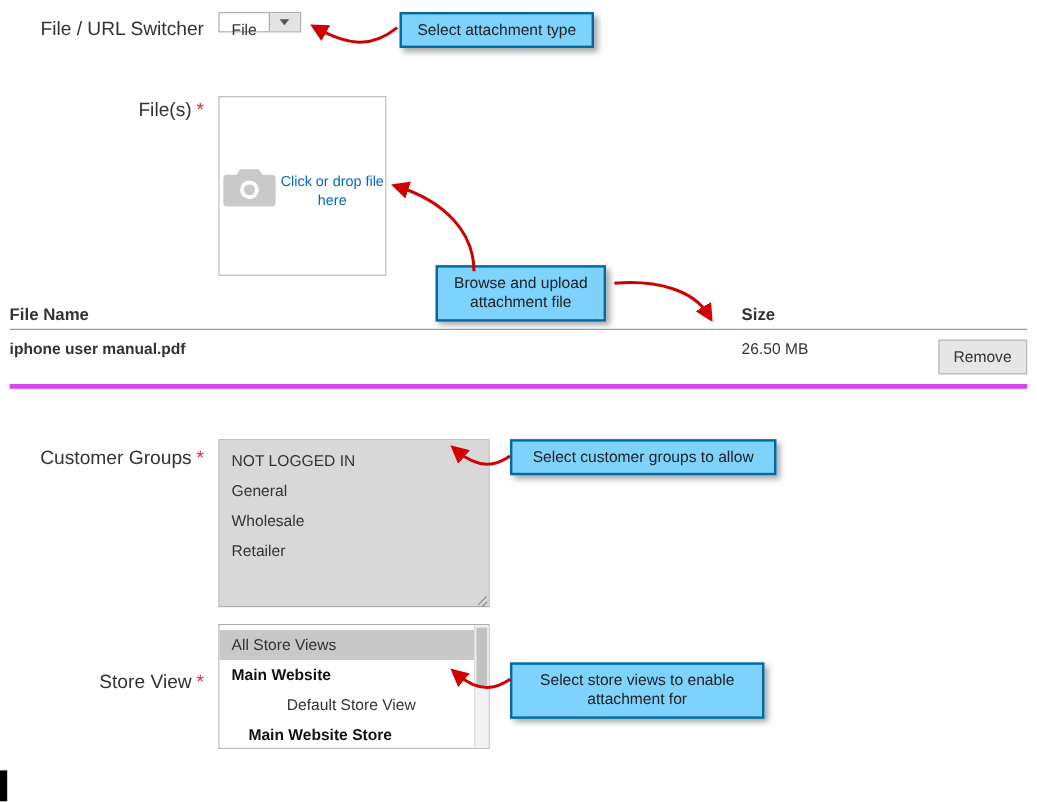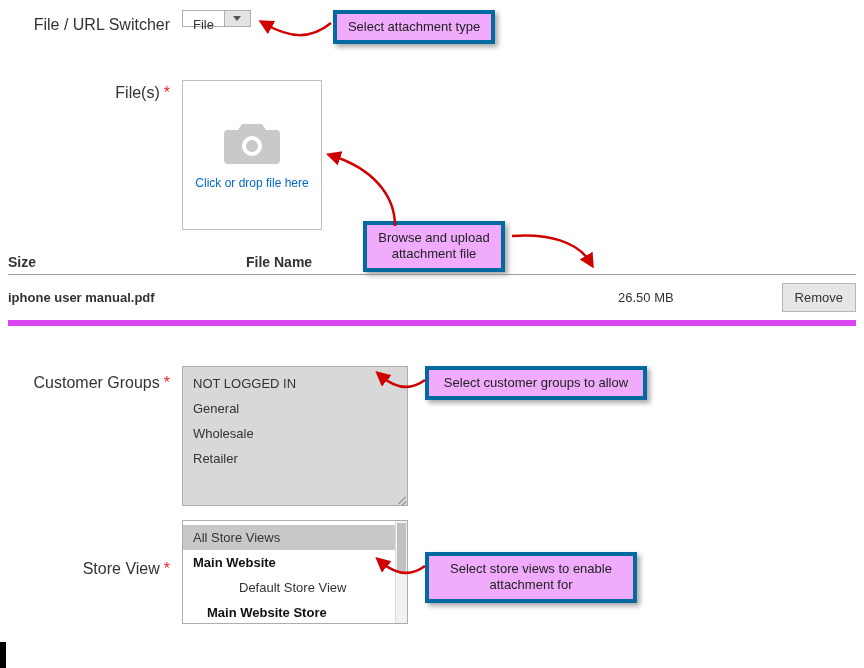--- a/index.html
+++ b/index.html
@@ -45,60 +45,59 @@
   }
   .chev-down {
     width: 0; height: 0;
     border-left: 4px solid transparent;
     border-right: 4px solid transparent;
     border-top: 5px solid #555;
   }
   
   .annot {
     position: absolute;
-    border: 4px solid #0369a1;
-    background: #f0abfc;
+    border: 2px solid #0369a1;
+    background: #7dd3fc;
     padding: 5px 10px;
     font-size: 13px;
     color: #222;
     text-align: center;
     box-shadow: 3px 3px 5px rgba(0,0,0,0.35);
     line-height: 1.25;
   }
   
   .upload-tile {
     width: 140px;
     height: 150px;
     border: 1px solid #bfbfbf;
     background: #fff;
     display: flex;
-    flex-direction: column;
+    flex-direction: row;
     align-items: center;
     justify-content: center;
     text-align: center;
   }
   .upload-text {
     color: #0068c8;
     font-size: 12px;
     line-height: 1.3;
     margin-top: 10px;
   }
   
   .file-header {
     font-weight: bold;
     font-size: 14px;
     border-bottom: 1px solid #999;
     padding: 6px 0 4px 0;
   }
   .file-row {
     font-size: 13px;
     padding: 8px 0;
-    border-bottom: 6px solid #d946ef;
+    border-bottom: 4px solid #d946ef;
     display: flex;
-    align-items: center;
   }
   .remove-btn {
     background: #e6e6e6;
     border: 1px solid #b7b7b7;
     padding: 6px 12px;
     font-size: 13px;
     color: #333;
   }
   
   .listbox {
@@ -199,22 +198,22 @@
   <defs>
       <marker id="ah2b" markerWidth="8" markerHeight="8" refX="3" refY="3" orient="auto">
     <path d="M0,0 L6,3 L0,6 Z" fill="#d10000"></path>
       </marker>
     </defs>
   <path d="M4,8 C40,5 70,14 82,34" fill="none" stroke="#d10000" stroke-width="2.5" marker-end="url(#ah2b)"></path>
 </svg>
 
 <div style="position:absolute; left:8px; top:248px; right:8px;">
   <div style="display:flex;">
+    <div class="file-header" style="flex:0 0 610px;">File Name</div>
     <div class="file-header" style="flex:1;">Size</div>
-    <div class="file-header" style="flex:0 0 610px;">File Name</div>
   </div>
   <div class="file-row">
     <div style="flex:0 0 610px; font-weight:bold;">iphone user manual.pdf</div>
     <div style="flex:1;">26.50 MB</div>
     <button class="remove-btn">Remove</button>
   </div>
 </div>
 
 <div style="position:absolute; left:0; top:374px; width:170px;" class="label-col">
   <span>Customer Groups</span><span class="req">*</span>

